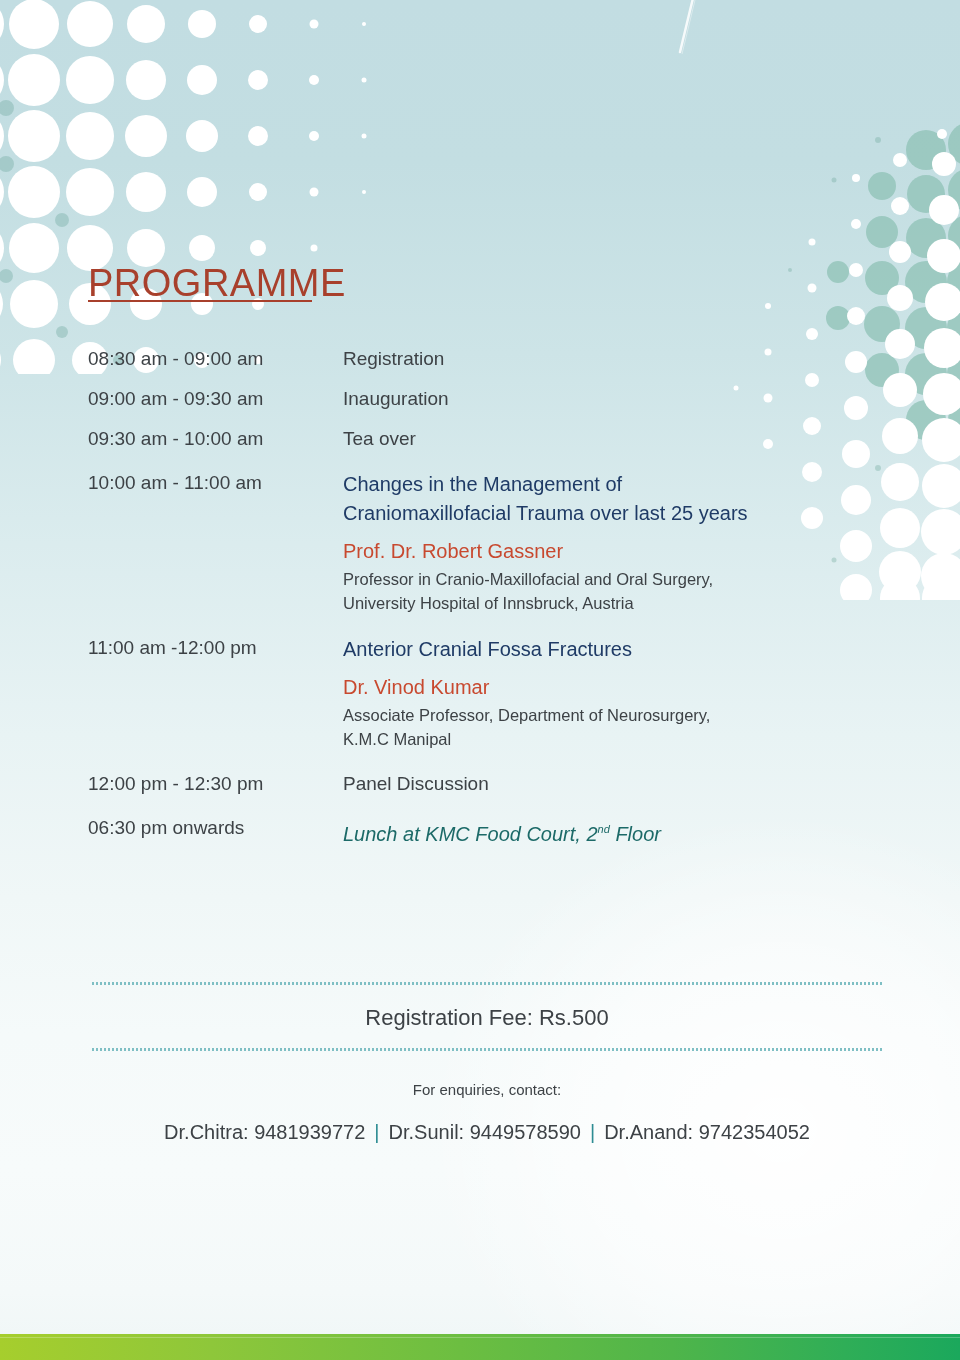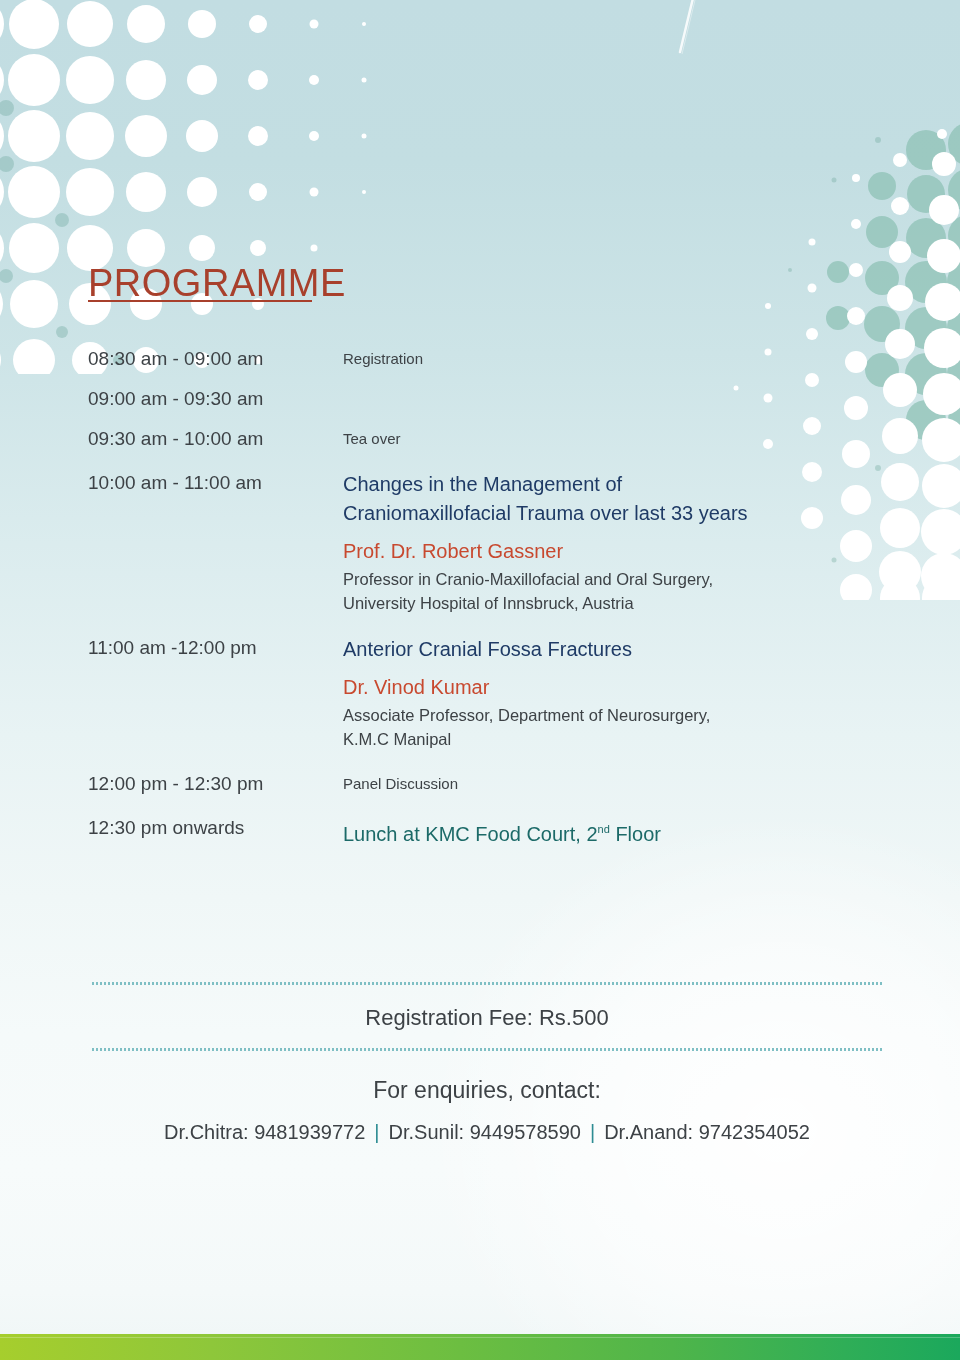--- a/index.html
+++ b/index.html
@@ -109,21 +109,21 @@
     color: #3d4246;
     line-height: 26px;
     white-space: pre;
   }
   .row-body {
     flex: 1 1 auto;
     padding-top: 0px;
   }
 
   .simple-label {
-    font-size: 15px;
+    font-size: 19px;
     color: #3d4246;
     line-height: 26px;
   }
 
   .talk-title {
     font-size: 20px;
     color: #1f3b66;
     line-height: 29px;
     margin-bottom: 9px;
   }
@@ -135,20 +135,21 @@
   }
   .speaker-affil {
     font-size: 16.5px;
     color: #3d4246;
     line-height: 24px;
   }
 
   .lunch {
     font-size: 20px;
     color: #1c6a68;
+    font-style: italic;
     line-height: 28px;
   }
   .lunch sup {
     font-size: 11px;
     vertical-align: 8px;
   }
 
   
   .row-talk { margin-bottom: 20px; }
   .row-gap-small { margin-bottom: 18px; }
@@ -170,21 +171,21 @@
   }
   .fee {
     text-align: center;
     font-size: 22px;
     color: #3d4246;
     padding: 19px 0 16px 0;
     line-height: 28px;
   }
   .enquiries {
     text-align: center;
-    font-size: 23px;
+    font-size: 15px;
     color: #3d4246;
     padding-top: 25px;
     line-height: 28px;
   }
   .contacts {
     text-align: center;
     font-size: 20px;
     color: #3d4246;
     padding-top: 13px;
     line-height: 30px;
@@ -407,35 +408,38 @@
 
       <div class="row">
         <div class="row-time">08:30 am - 09:00 am</div>
         <div class="row-body">
           <div class="simple-label">Registration</div>
         </div>
       </div>
 
       <div class="row">
         <div class="row-time">09:00 am - 09:30 am</div>
+        <div class="row-body">
+          <div class="simple-label">Inauguration</div>
+        </div>
       </div>
 
       <div class="row row-gap-small">
         <div class="row-time">09:30 am - 10:00 am</div>
         <div class="row-body">
           <div class="simple-label">Tea over</div>
         </div>
       </div>
 
       <div class="row row-talk">
         <div class="row-time">10:00 am - 11:00 am</div>
         <div class="row-body">
           <div class="talk-title">
             <span>Changes in the Management of</span><br>
-            <span>Craniomaxillofacial Trauma over last 33 years</span>
+            <span>Craniomaxillofacial Trauma over last 25 years</span>
           </div>
           <div class="speaker-name">Prof. Dr. Robert Gassner</div>
           <div class="speaker-affil">
             <span>Professor in Cranio-Maxillofacial and Oral Surgery,</span><br>
             <span>University Hospital of Innsbruck, Austria</span>
           </div>
         </div>
       </div>
 
       <div class="row row-talk">
@@ -451,21 +455,21 @@
       </div>
 
       <div class="row row-gap-small">
         <div class="row-time">12:00 pm - 12:30 pm</div>
         <div class="row-body">
           <div class="simple-label">Panel Discussion</div>
         </div>
       </div>
 
       <div class="row">
-        <div class="row-time">12:30 pm onwards</div>
+        <div class="row-time">06:30 pm onwards</div>
         <div class="row-body">
           <div class="lunch"><span>Lunch at KMC Food Court, 2</span><sup>nd</sup><span> Floor</span></div>
         </div>
       </div>
 
     </div>
 
     <div class="footer">
       <div class="dotted-rule"></div>
       <div class="fee">Registration Fee: Rs.500</div>

